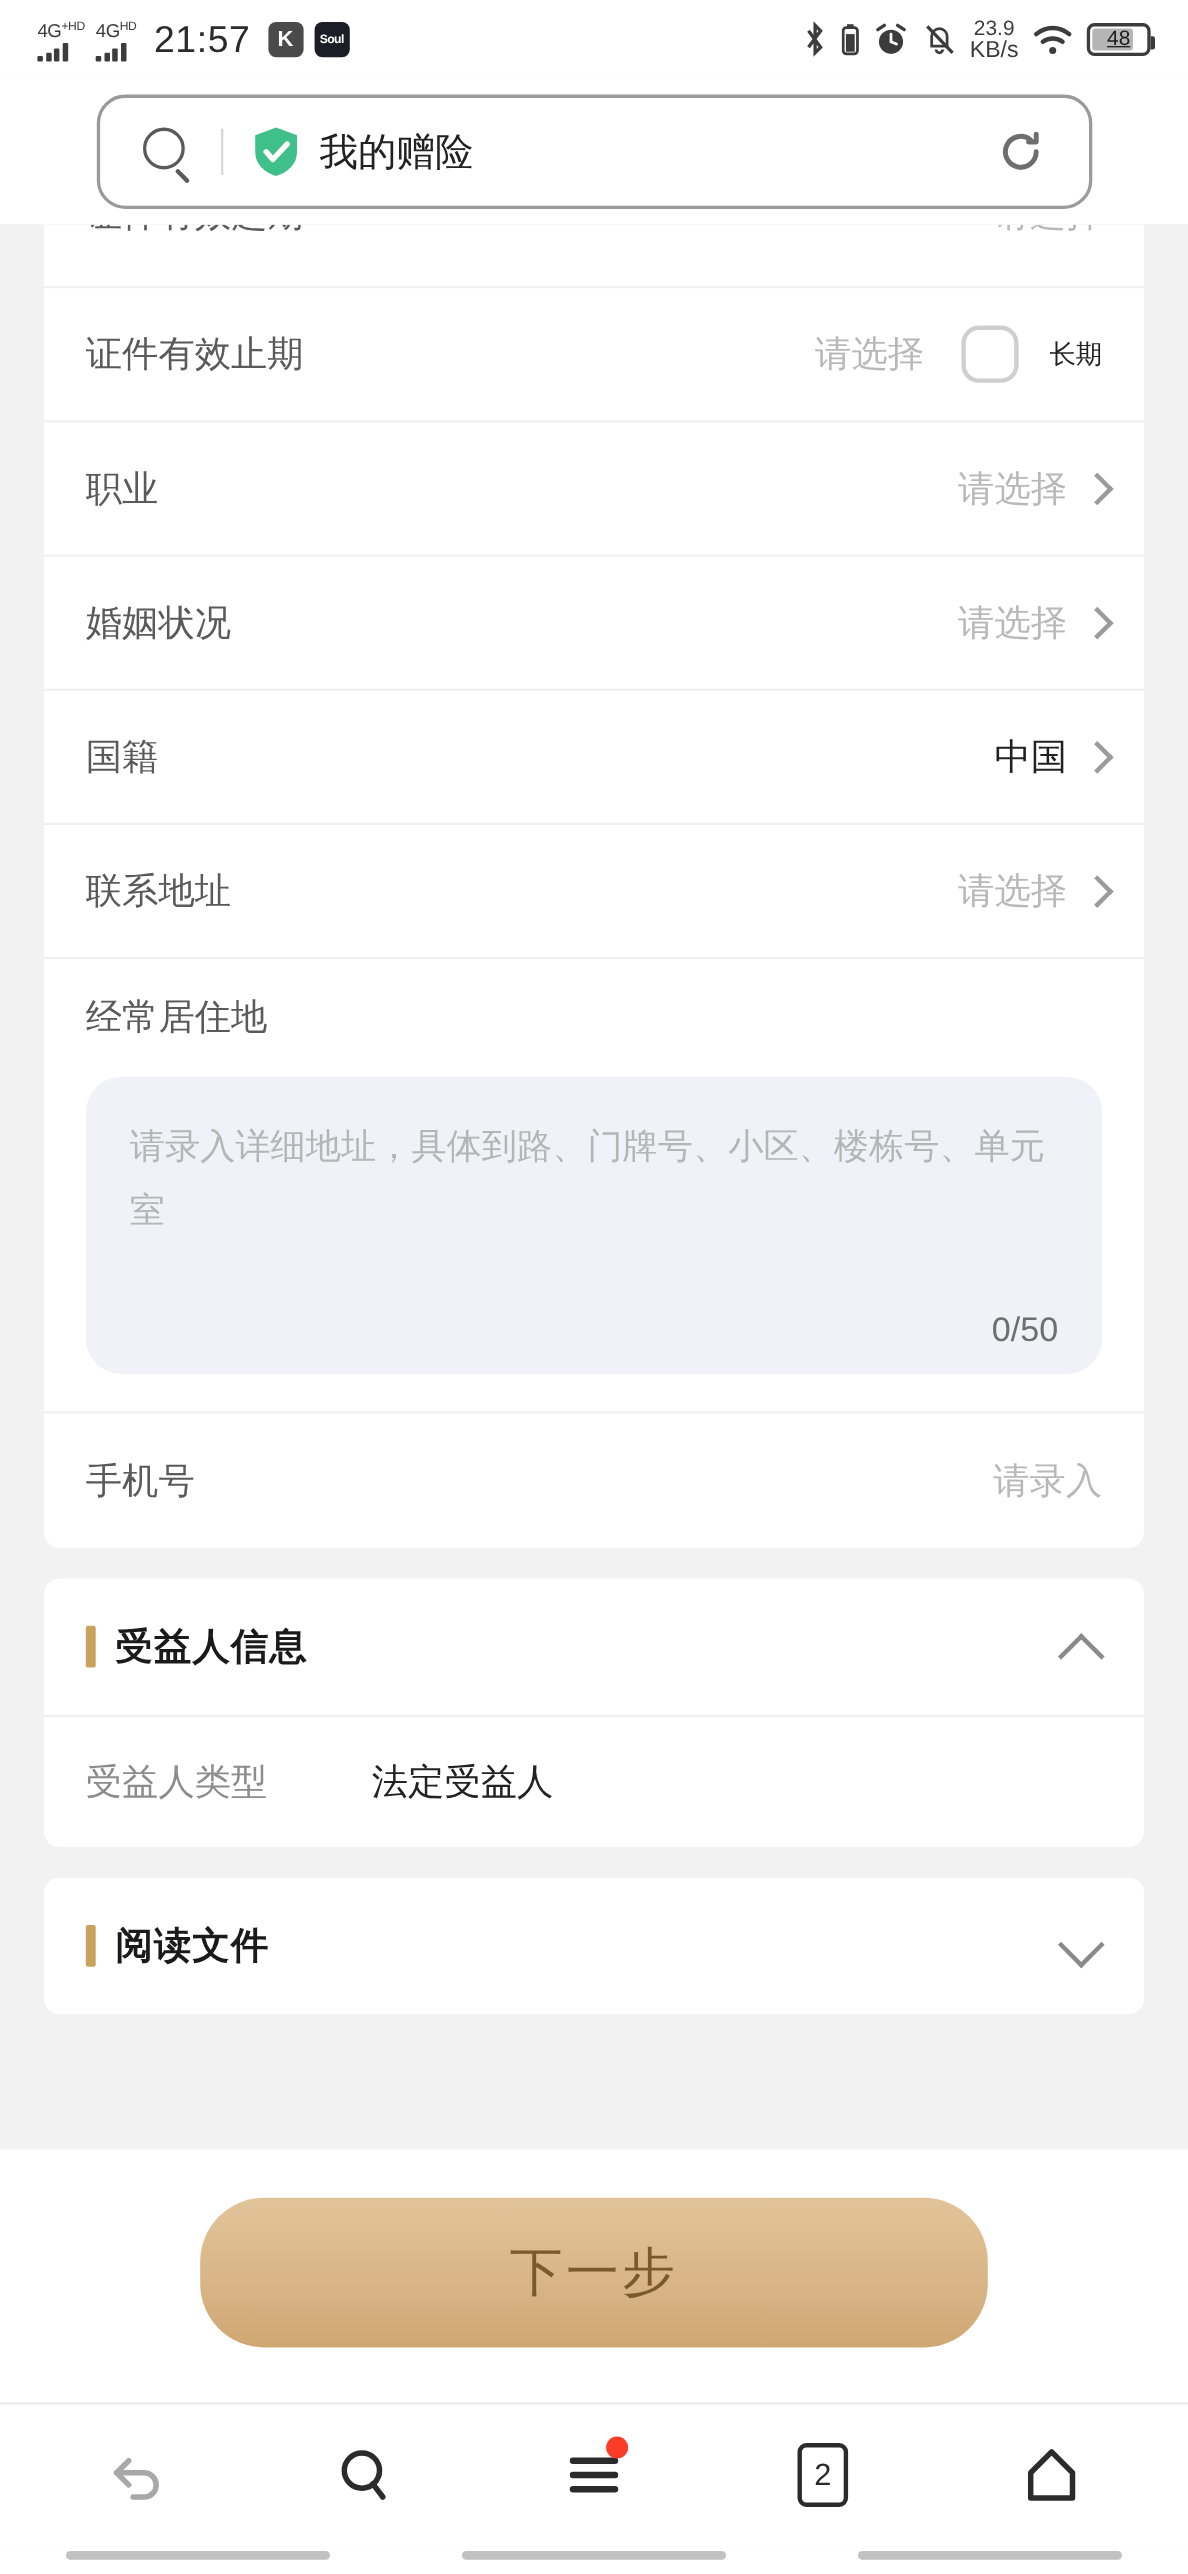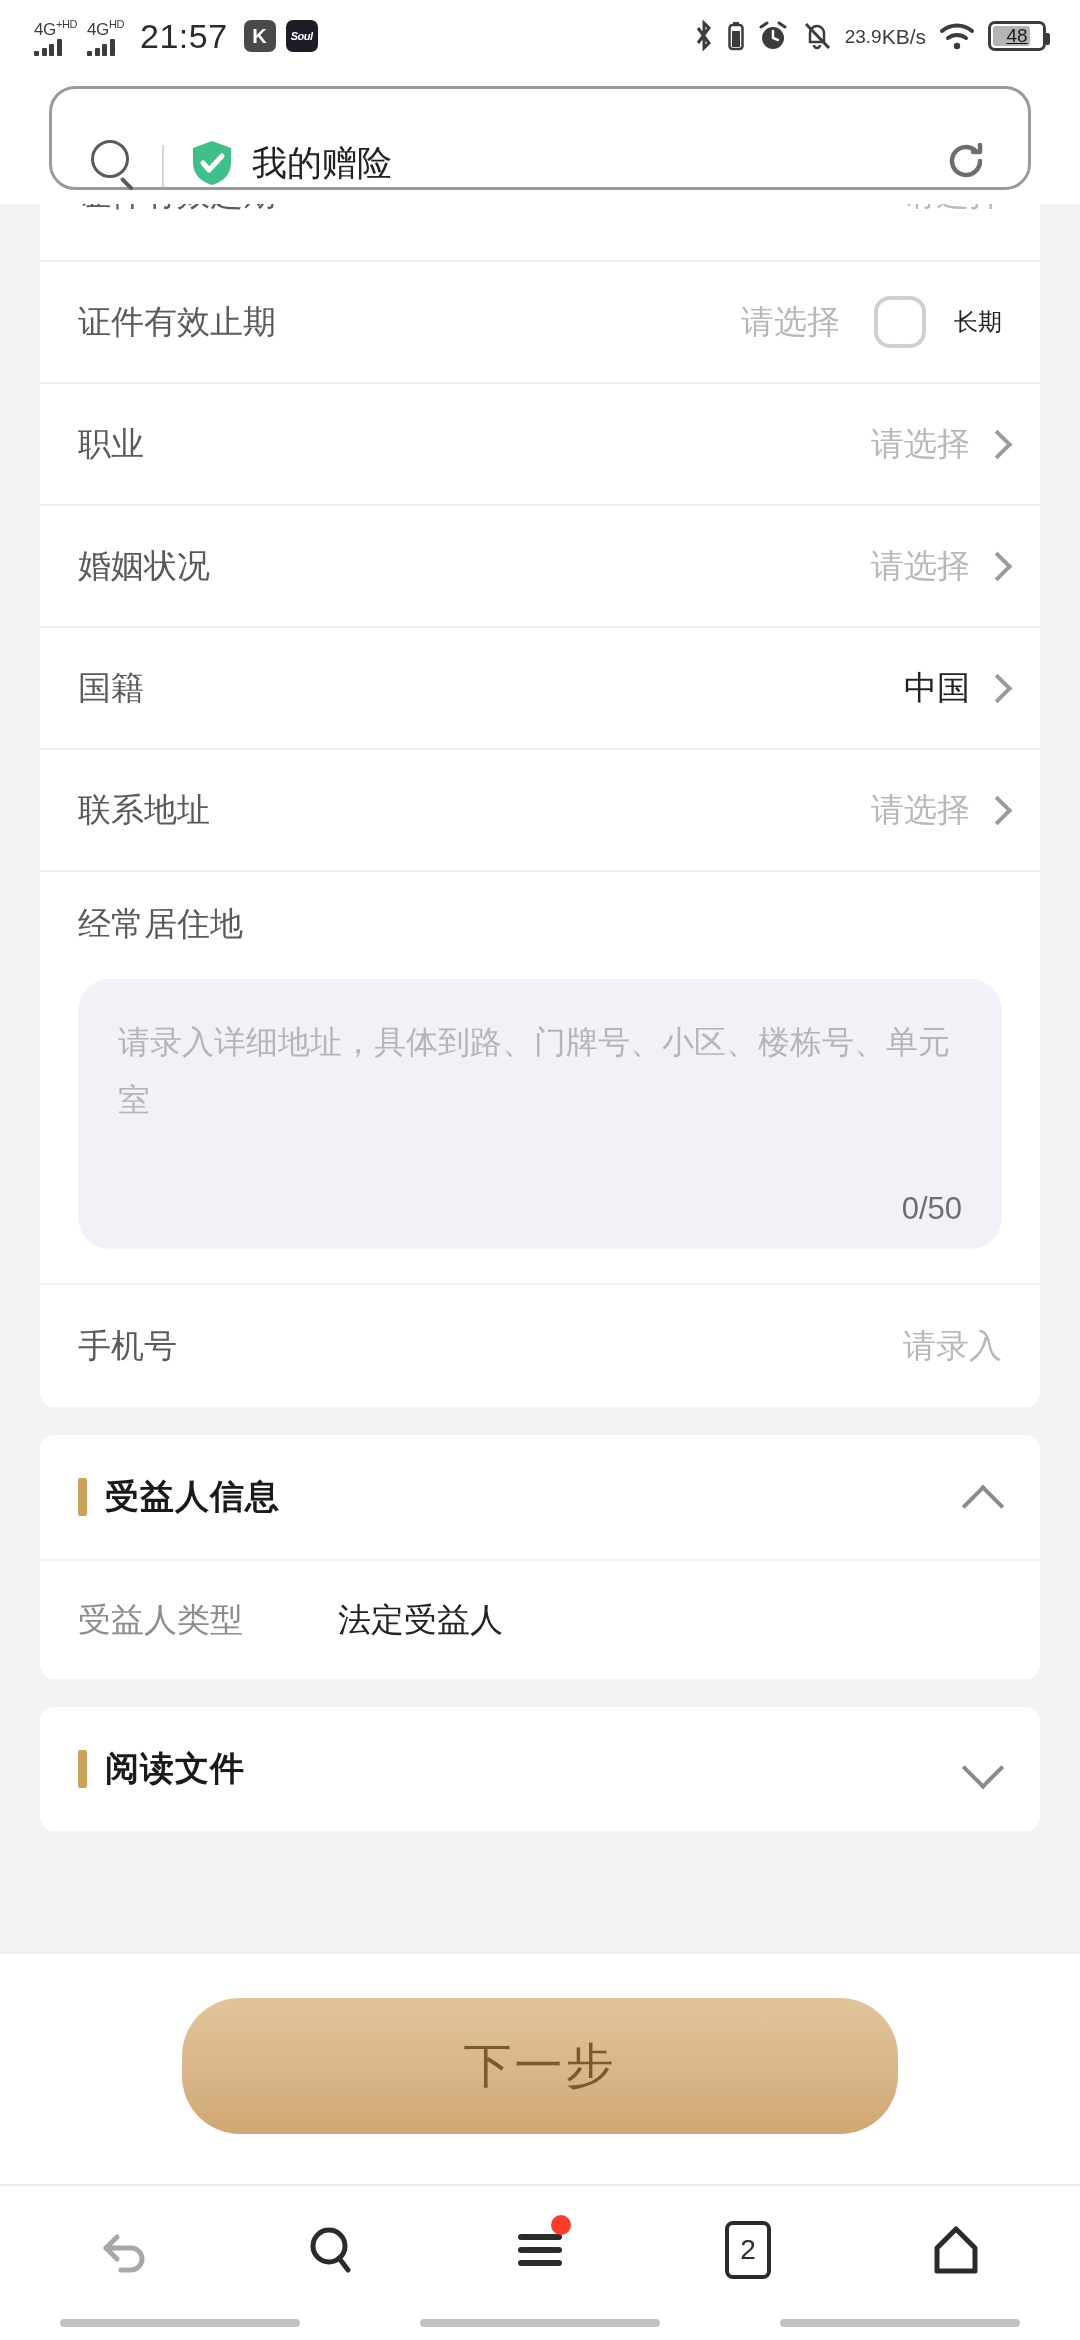--- a/index.html
+++ b/index.html
@@ -24,35 +24,35 @@
   .sig-label { font-size:17px; font-weight:normal; color:#3c3c3c; letter-spacing:-0.4px; line-height:17px; }
   .sig-label sup { font-size:11px; vertical-align:super; }
   .bars { display:flex; align-items:flex-end; gap:2.5px; height:17px; margin-top:2px; }
   .bars i { width:5px; background:#3c3c3c; border-radius:1px; display:block; }
   .bars i:nth-child(1){height:5px} .bars i:nth-child(2){height:8px}
   .bars i:nth-child(3){height:12px} .bars i:nth-child(4){height:17px}
   .sb-time { font-size:34px; color:#2b2b2b; letter-spacing:0.5px; margin:0 6px 0 6px; font-weight:400; }
   .appicon { width:32px; height:32px; border-radius:7px; display:flex; align-items:center; justify-content:center;
              font-size:20px; font-weight:bold; color:#fff; }
   .appicon.k { background:#4a4a4a; }
-  .appicon.soul { background:#1d1d27; font-size:11px; font-style:italic; letter-spacing:-0.5px; }
-  .sb-net { display:flex; flex-direction:row; align-items:center; line-height:19px; }
+  .appicon.soul { background:#1d1d27; font-size:11px; letter-spacing:-0.5px; }
+  .sb-net { display:flex; flex-direction:column; align-items:center; line-height:19px; }
   .sb-net span { font-size:19px; color:#3c3c3c; }
   .sb-net span.u { font-size:21px; }
   .battery { width:58px; height:30px; border:3px solid #3c3c3c; border-radius:7px; position:relative;
              display:flex; align-items:center; justify-content:center;text-decoration:underline; }
   .battery:after { content:""; position:absolute; right:-7px; top:9px; width:4px; height:12px; background:#3c3c3c; border-radius:0 2px 2px 0; }
   .battery-fill { position:absolute; left:2px; top:2px; bottom:2px; width:72%; background:#b5b5b5; border-radius:3px; }
   .battery-num { position:relative; font-size:19px; color:#1c1c1c; font-weight:500; z-index:2; }
 
   
   .addressbar-wrap { flex:0 0 132px; background:#ffffff; display:flex; align-items:center; justify-content:center; }
   .addressbar {
-    width:982px; height:104px; border:3px solid #9a9a9a; border-radius:26px;
-    display:flex; align-items:flex-end; padding:0 36px; background:#fff;
+    width:905px; height:104px; border:3px solid #9a9a9a; border-radius:26px;
+    display:flex; align-items:center; padding:0 36px; background:#fff;
   }
   .ab-search { width:50px; height:50px; position:relative; flex:0 0 50px; }
   .ab-search .circle { position:absolute; left:3px; top:3px; width:38px; height:38px; border:3.5px solid #5a5a5a; border-radius:50%; }
   .ab-search .handle { position:absolute; right:3px; bottom:2px; width:16px; height:3.5px; background:#5a5a5a; border-radius:2px; transform:rotate(45deg); }
   .ab-divider { width:2px; height:42px; background:#d6d6d6; margin:0 26px 0 24px; flex:0 0 2px; }
   .ab-shield { width:44px; height:48px; flex:0 0 44px; position:relative; }
   .ab-shield svg { display:block; }
   .ab-title { font-size:35px; color:#222; margin-left:18px; flex:1; white-space:nowrap; }
   .ab-reload { width:52px; height:52px; flex:0 0 52px; position:relative; }
 

